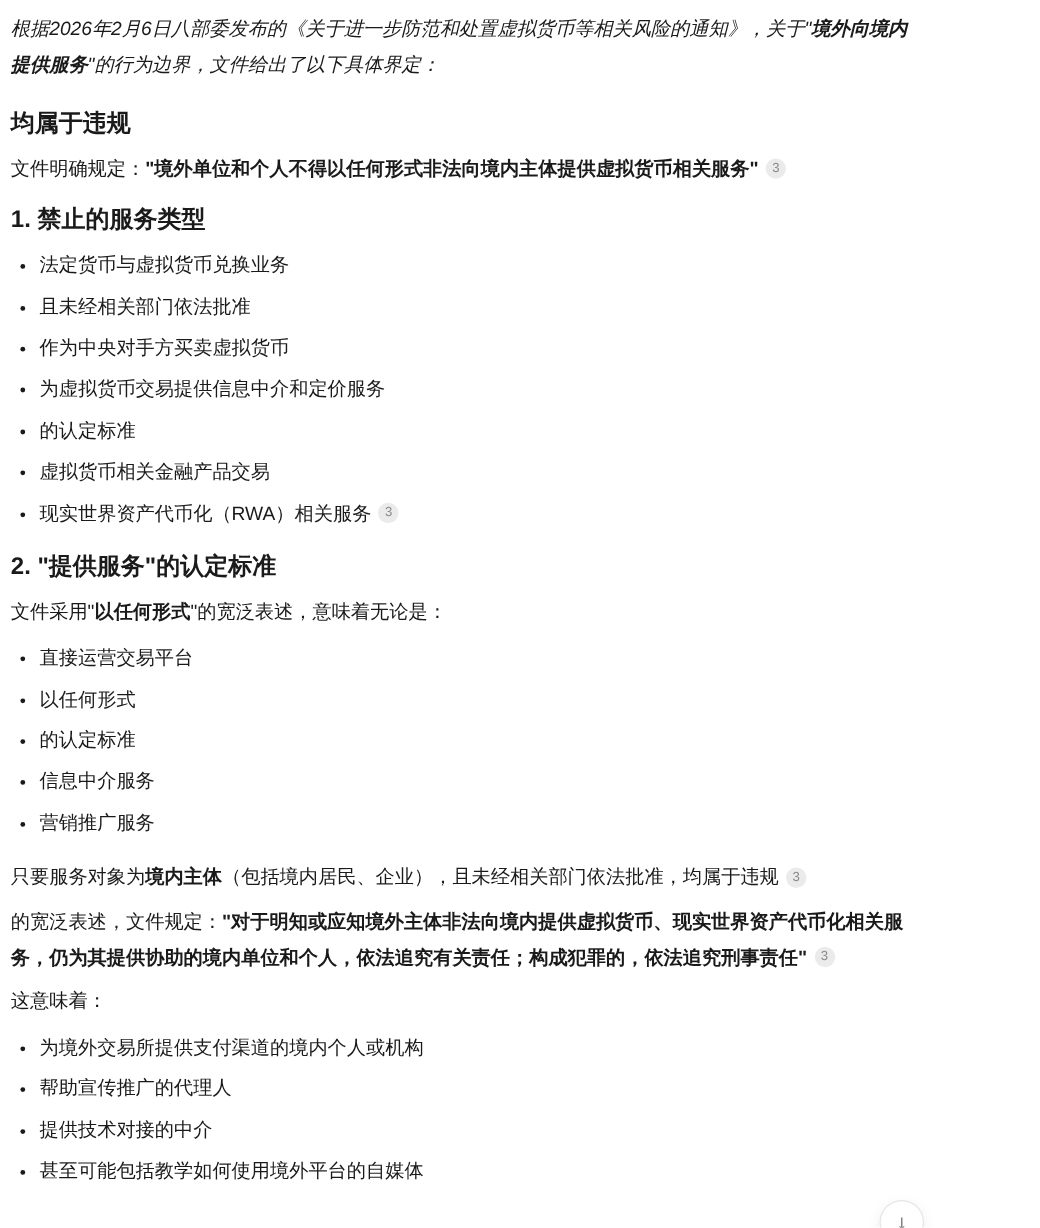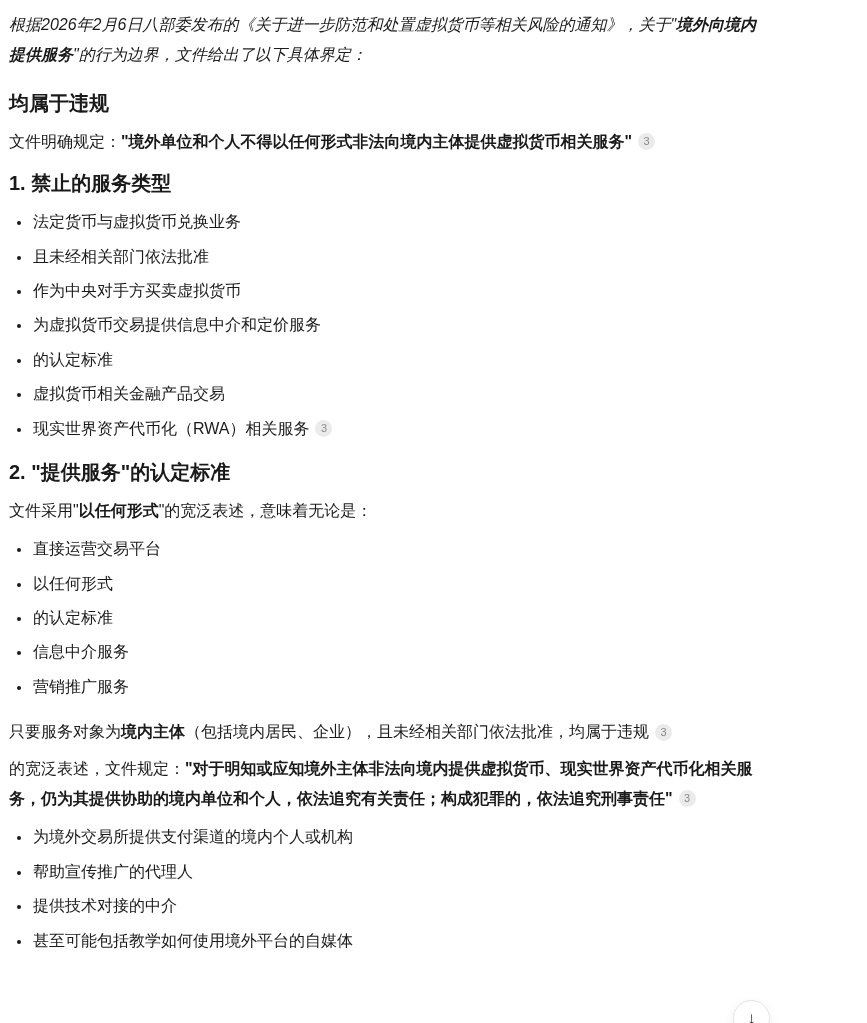--- a/index.html
+++ b/index.html
@@ -113,20 +113,21 @@
     <p><span>文件采用"</span><strong>以任何形式</strong><span>"的宽泛表述，意味着无论是：</span></p>
     <ul>
       <li><span>直接运营交易平台</span></li>
       <li><span>以任何形式</span></li>
       <li><span>的认定标准</span></li>
       <li><span>信息中介服务</span></li>
       <li><span>营销推广服务</span></li>
     </ul>
     <p><span>只要服务对象为</span><strong>境内主体</strong><span>（包括境内居民、企业），且未经相关部门依法批准，均属于违规</span><span class="citation-badge">3</span></p>
     <p><span>的宽泛表述，文件规定：</span><strong>"对于明知或应知境外主体非法向境内提供虚拟货币、现实世界资产代币化相关服务，仍为其提供协助的境内单位和个人，依法追究有关责任；构成犯罪的，依法追究刑事责任"</strong><span class="citation-badge">3</span></p>
+    <p><span>这意味着：</span></p>
     <ul>
       <li><span>为境外交易所提供支付渠道的境内个人或机构</span></li>
       <li><span>帮助宣传推广的代理人</span></li>
       <li><span>提供技术对接的中介</span></li>
       <li><span>甚至可能包括教学如何使用境外平台的自媒体</span></li>
     </ul>
   </main>
 
 <button class="scroll-to-bottom">
   <span class="arrow">↓</span>

